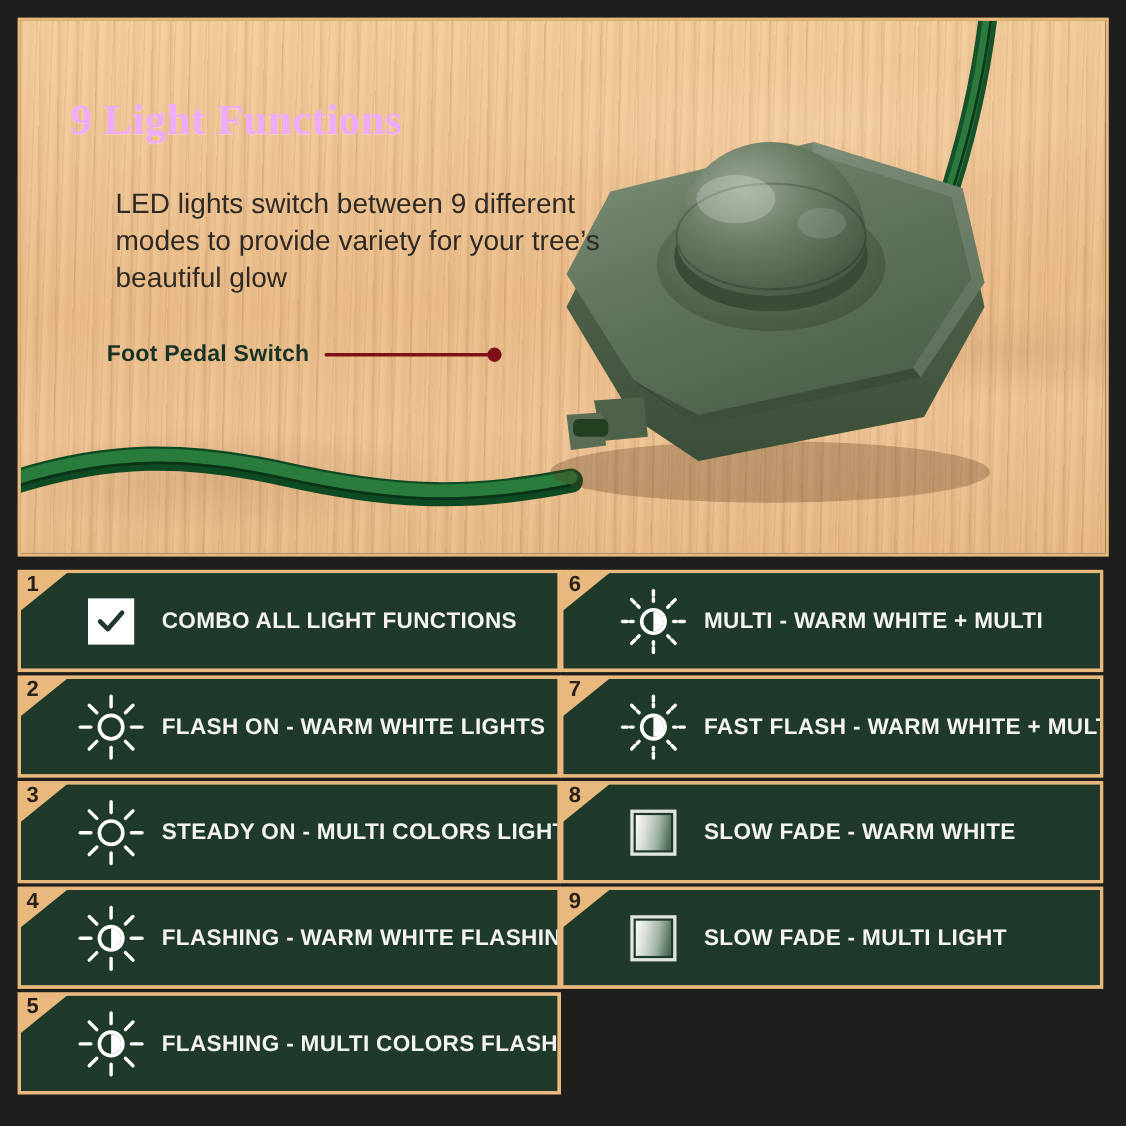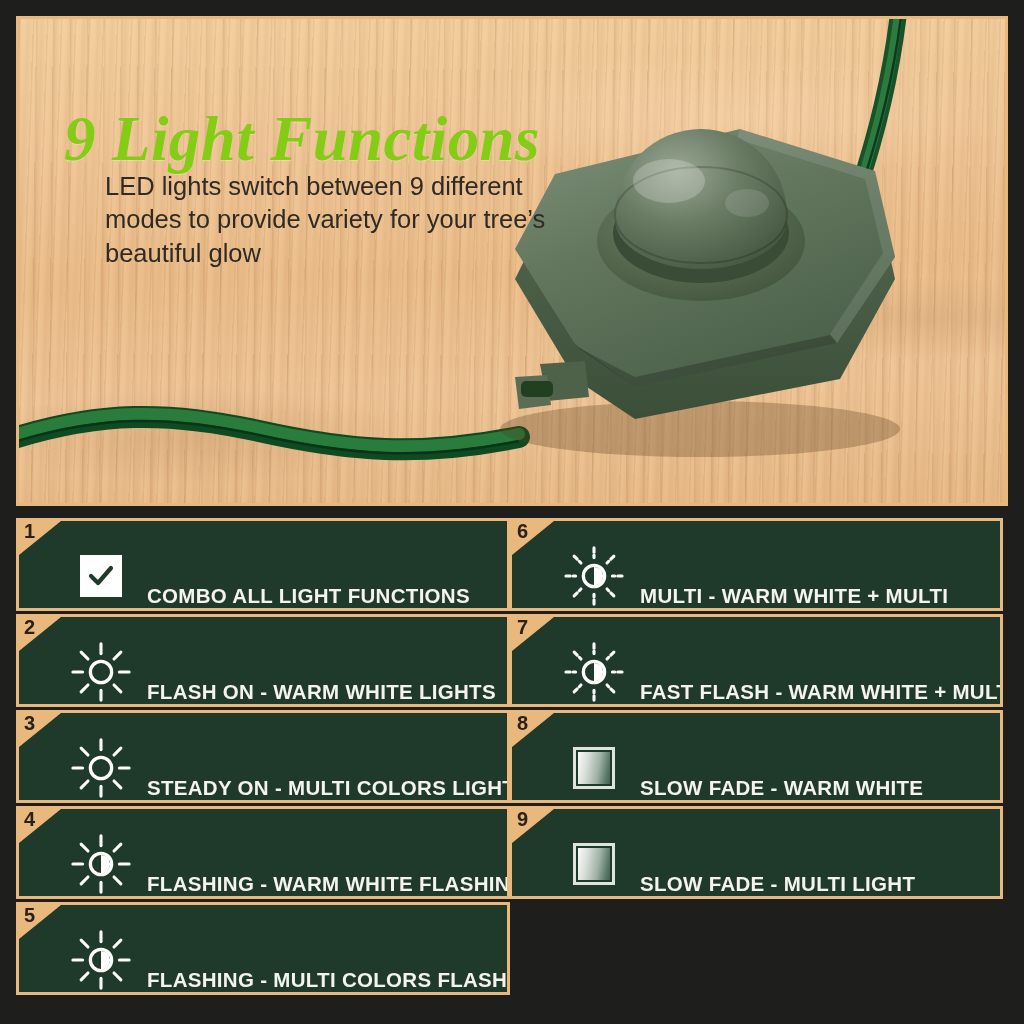--- a/index.html
+++ b/index.html
@@ -38,24 +38,23 @@
   
   .cord-svg{position:absolute;inset:0;width:100%;height:100%;}
 
   
   .switch{position:absolute;left:466px;top:110px;width:430px;height:330px;}
   .switch-svg{width:100%;height:100%;overflow:visible;}
 
   .hero-title{
     position:absolute;left:45px;top:42px;
     font-family:"Liberation Serif", serif;
-    font-size:63px;font-weight:700;color:#84cc16;letter-spacing:.4px;
+    font-size:39px;font-weight:700;color:#f0abfc;letter-spacing:.4px;
     text-shadow:0 1px 0 rgba(255,255,255,.25);
     white-space:nowrap;
-    font-style:italic;
   }
   .hero-sub{
     position:absolute;left:46px;top:125px;width:500px;
     font-size:25.5px;line-height:1.33;color:#2f2a24;font-weight:400;margin-left:40px;
   }
   .callout{position:absolute;left:78px;top:288px;height:30px;display:flex;align-items:center;}
   .callout-label{
     font-size:21px;font-weight:700;color:#173326;letter-spacing:.2px;white-space:nowrap;
   }
   .callout-line{
@@ -72,21 +71,21 @@
 
   .row{
     position:relative;width:100%;height:93px;margin-bottom:3px;
     background:#e8b87d;padding:3px;box-sizing:border-box;
   }
   .row-inner{
     position:relative;width:100%;height:100%;
     background:#1f3a2a;
     -webkit-clip-path:polygon(42px 0, 100% 0, 100% 100%, 0 100%, 0 34px);
     clip-path:polygon(42px 0, 100% 0, 100% 100%, 0 100%, 0 34px);
-    display:flex;align-items:flex-end;
+    display:flex;align-items:center;
   }
   .row-num{
     position:absolute;left:8px;top:3px;z-index:3;
     font-size:20px;font-weight:700;color:#2a2118;line-height:1;
   }
   .row-icon{
     width:64px;min-width:64px;height:64px;margin-left:50px;
     display:flex;align-items:center;justify-content:center;
   }
   .row-icon svg{display:block;}
@@ -159,20 +158,25 @@
         <path d="M92,218 L150,258 L352,214 L345,206 L150,248 Z" fill="rgba(0,0,0,.22)"></path>
         <path d="M55,235 L100,232 L104,268 L62,272 Z" fill="#4e6149"></path>
         <path d="M30,248 L62,246 L66,276 L34,280 Z" fill="#5b6e55"></path>
         <rect x="36" y="252" width="32" height="16" rx="5" fill="#22401f"></rect>
       </svg>
     </div>
 
     <h1 class="hero-title">9 Light Functions</h1>
     <p class="hero-sub">LED lights switch between 9 different modes to provide variety for your tree’s beautiful glow</p>
 
+    <div class="callout">
+      <span class="callout-label">Foot Pedal Switch</span>
+      <span class="callout-line"></span>
+      <span class="callout-dot"></span>
+    </div>
   </div>
 
   <div class="col col-left">
       <div class="row">
         <div class="row-inner">
           <span class="row-icon">
             <span class="chk" style="display: flex; align-items: center; justify-content: center;">
               <svg width="30" height="30" viewBox="0 0 30 30">
                 <path d="M5,15 L12,22 L25,7" fill="none" stroke="#1f3a2a" stroke-width="4.2" stroke-linecap="round" stroke-linejoin="round"></path>
               </svg>

